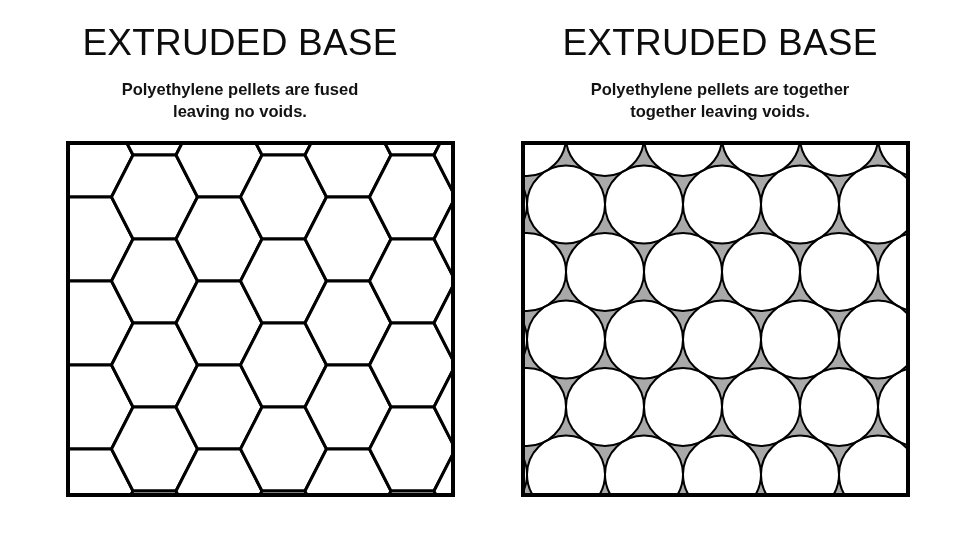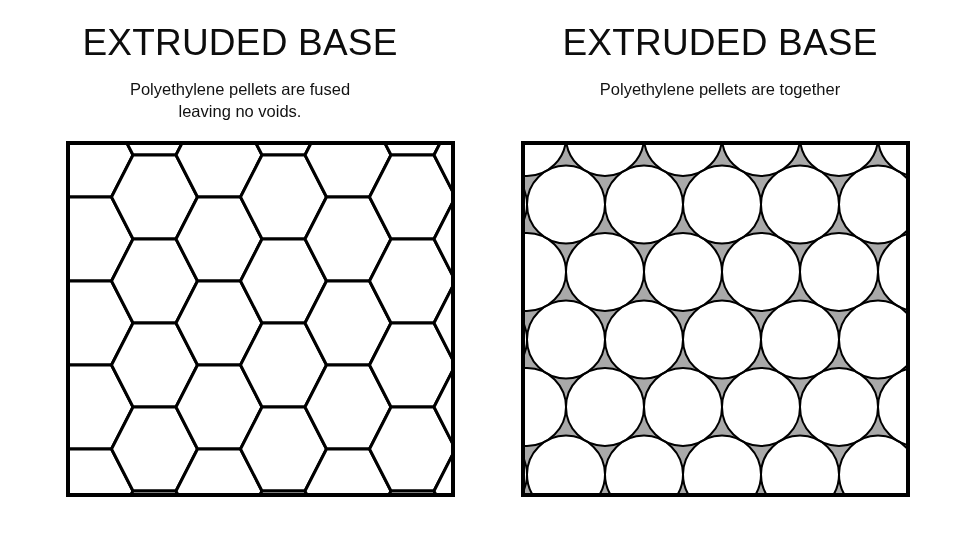--- a/index.html
+++ b/index.html
@@ -42,21 +42,21 @@
     white-space: nowrap;
   }
   .panel-subtitle {
     position: absolute;
     left: 50%;
     transform: translateX(-50%);
     top: 78px;
     width: 330px;
     text-align: center;
     font-size: 16.5px;
-    font-weight: 400;
+    font-weight: 700;
     line-height: 22px;
     color: #121212;
   }
   .panel-subtitle .ln { display: block; }
 
   .figure-box {
     position: absolute;
     left: 66px;
     top: 141px;
     width: 389px;
@@ -171,20 +171,21 @@
           </g>
         </svg>
     </div>
   </div>
 
   <div class="panel panel-right">
     <div class="panel-title">EXTRUDED BASE</div>
 
     <div class="panel-subtitle">
       <span class="ln">Polyethylene pellets are together</span>
+      <span class="ln">together leaving voids.</span>
     </div>
 
     <div class="figure-box">
       <svg id="svg-circ" viewBox="0 0 381 348" preserveAspectRatio="none">
           <defs>
             <clipPath id="circclip">
               <rect x="0" y="0" width="381" height="348"></rect>
             </clipPath>
           </defs>
           <g clip-path="url(#circclip)">

